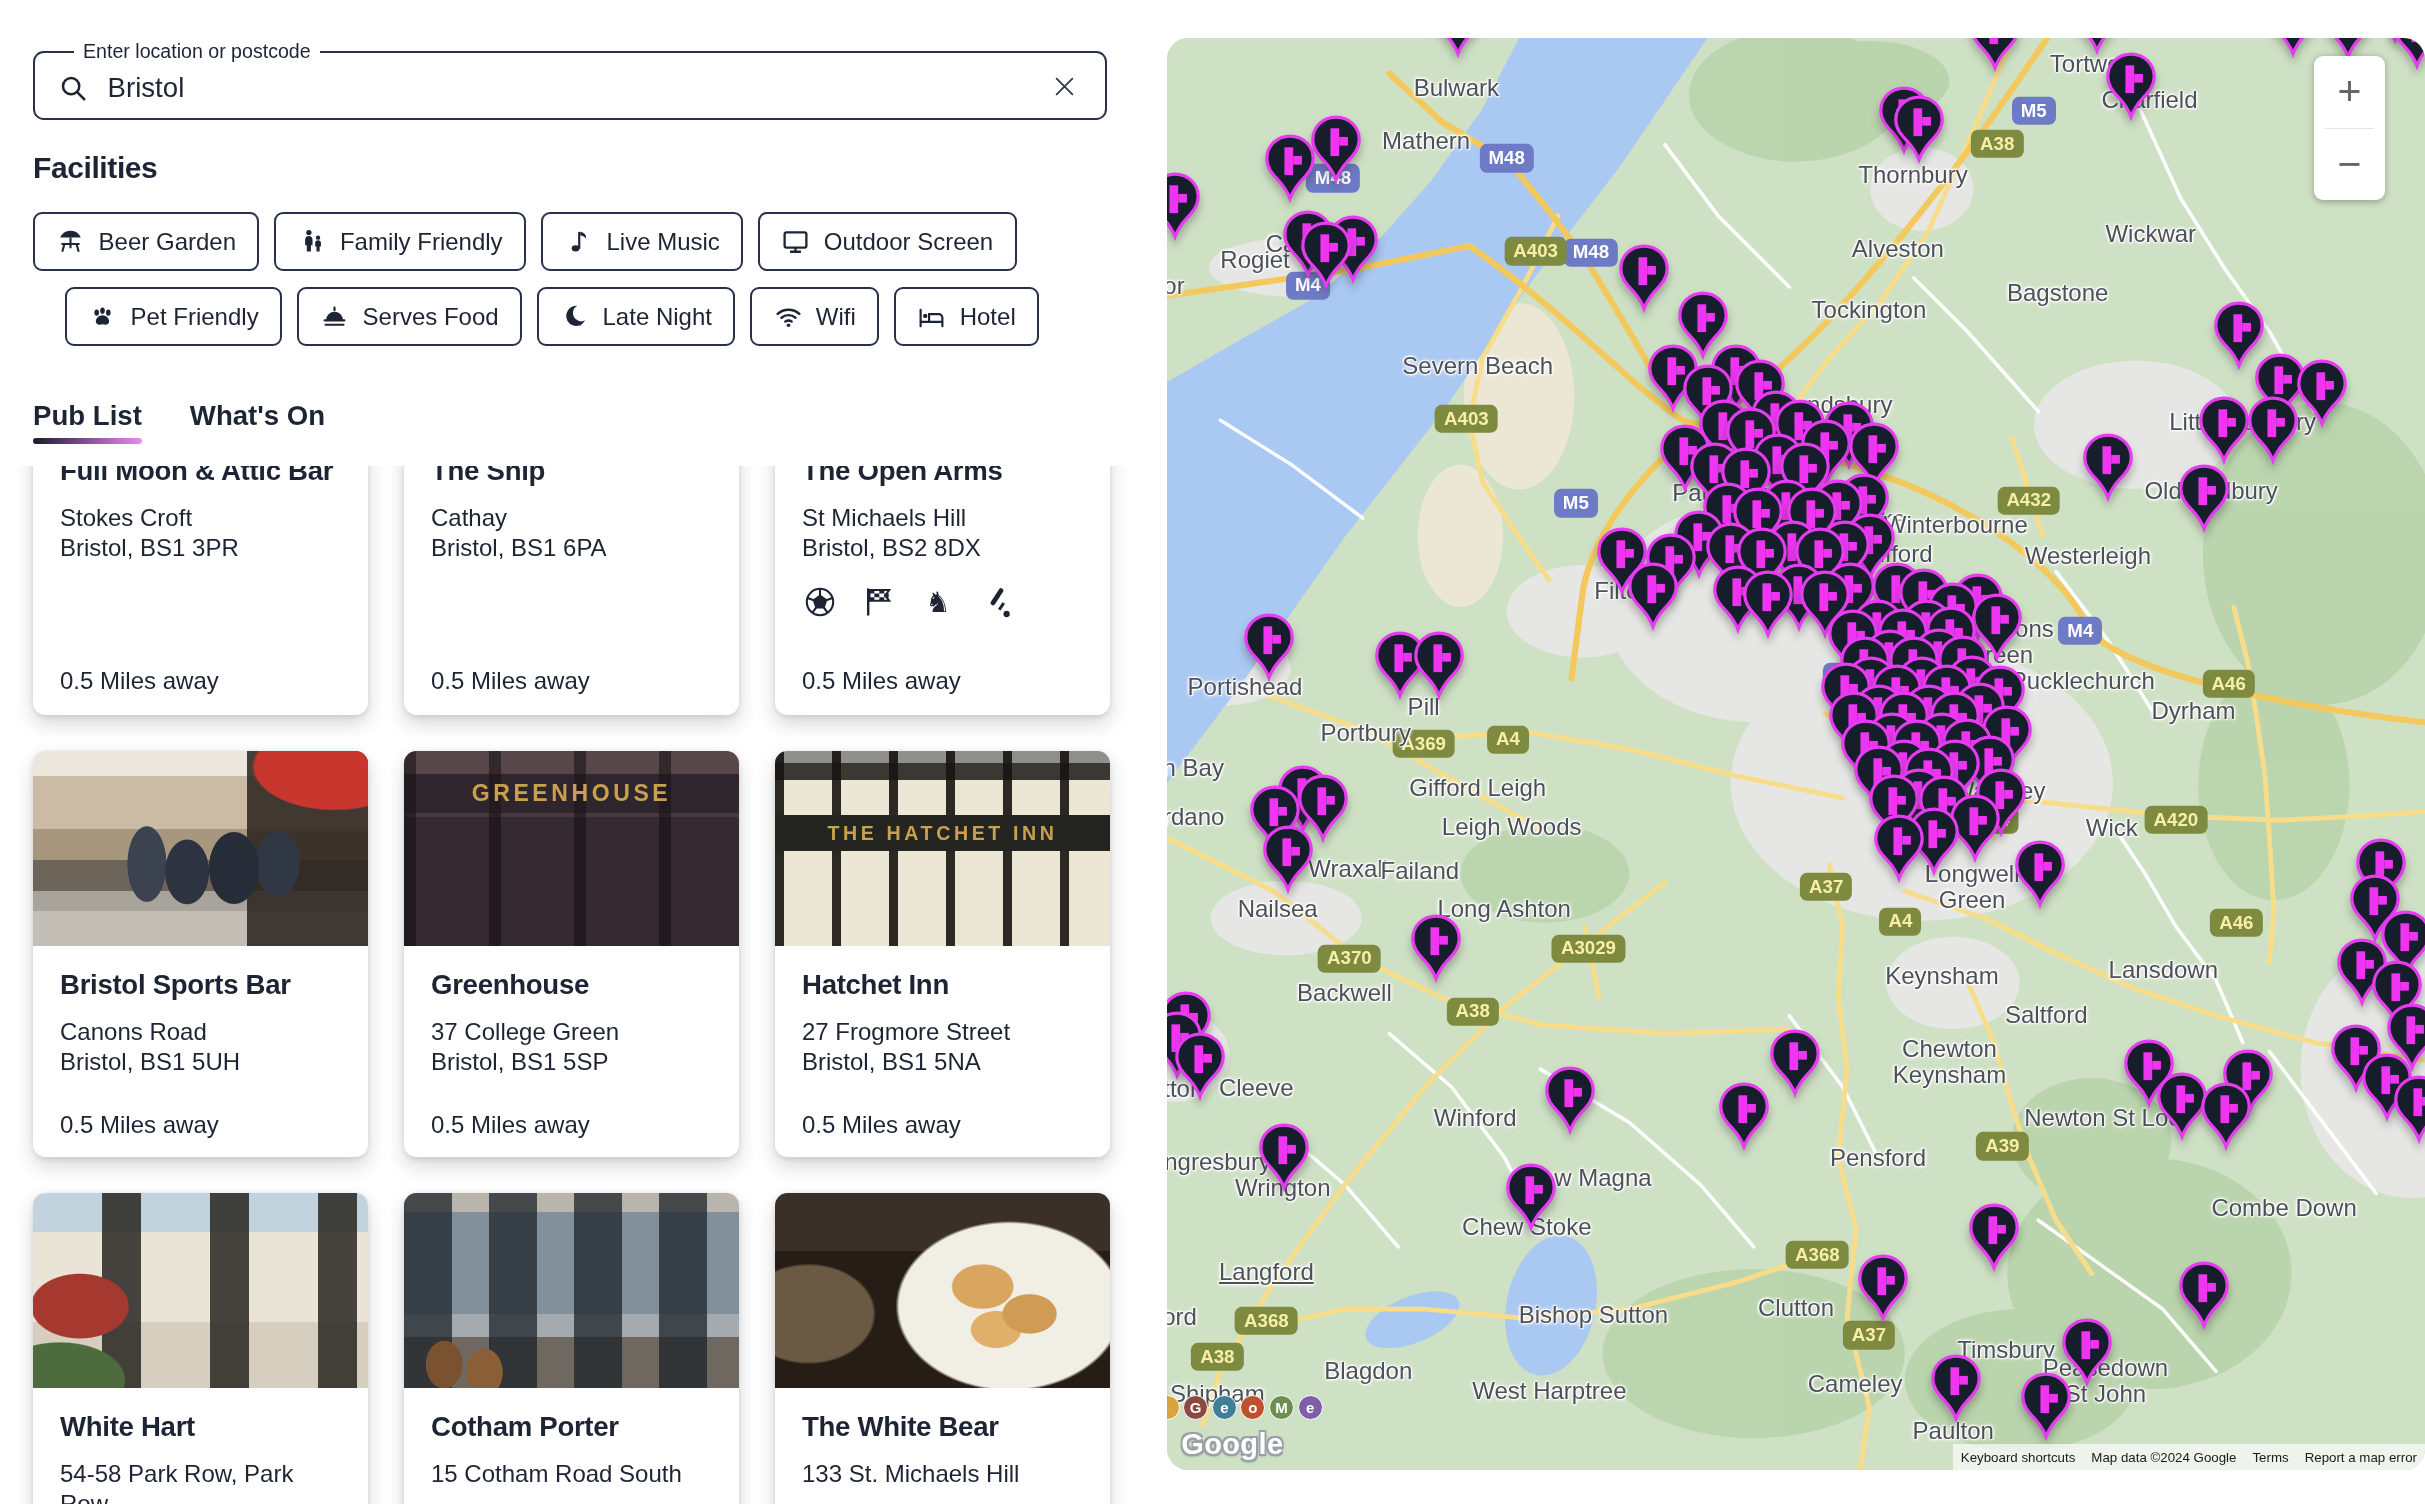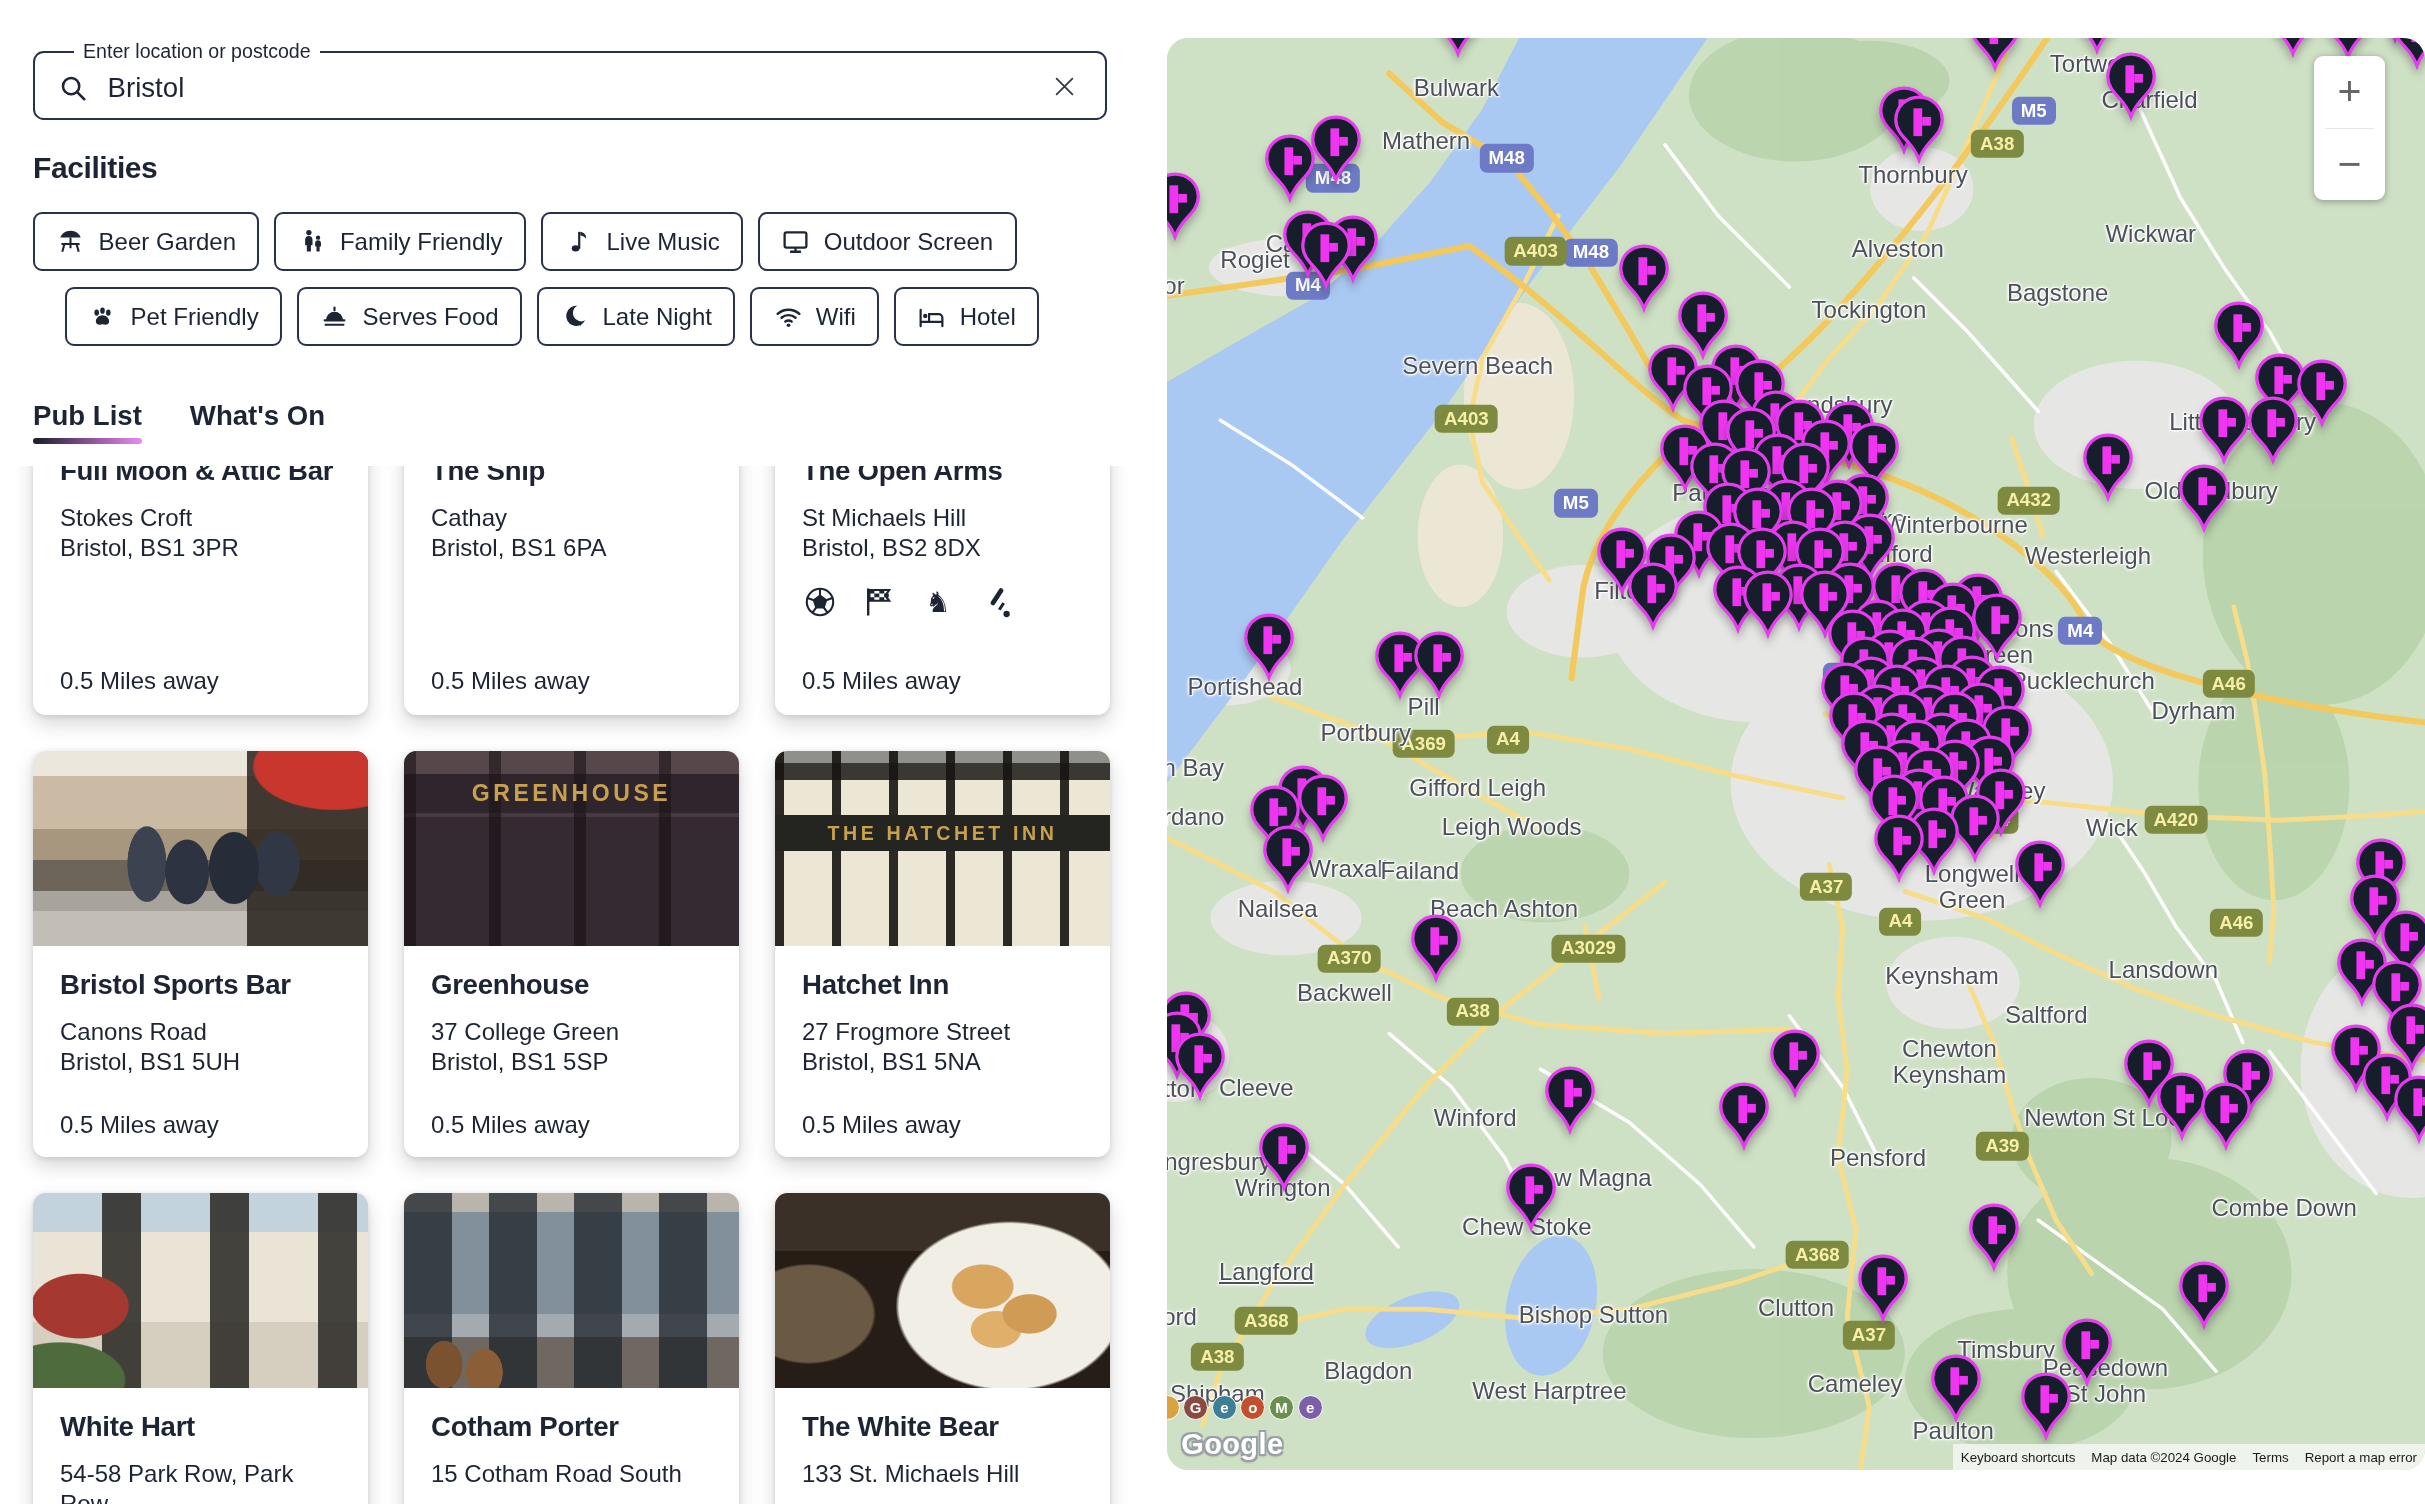--- a/index.html
+++ b/index.html
@@ -545,21 +545,21 @@
         <div>Wraxall</div>
       </div>
       <div class="town" style="left: 20.1%; top: 58.2%;">
         <div>Failand</div>
       </div>
       <div class="town" style="left: 64%; top: 59.3%;">
         <div>Longwell</div>
         <div>Green</div>
       </div>
       <div class="town" style="left: 26.8%; top: 60.8%;">
-        <div>Beach Ashton</div>
+        <div>Long Ashton</div>
       </div>
       <div class="town" style="left: 8.8%; top: 60.8%;">
         <div>Nailsea</div>
       </div>
       <div class="town" style="left: 79.2%; top: 65.1%;">
         <div>Lansdown</div>
       </div>
       <div class="town" style="left: 61.6%; top: 65.5%;">
         <div>Keynsham</div>
       </div>

